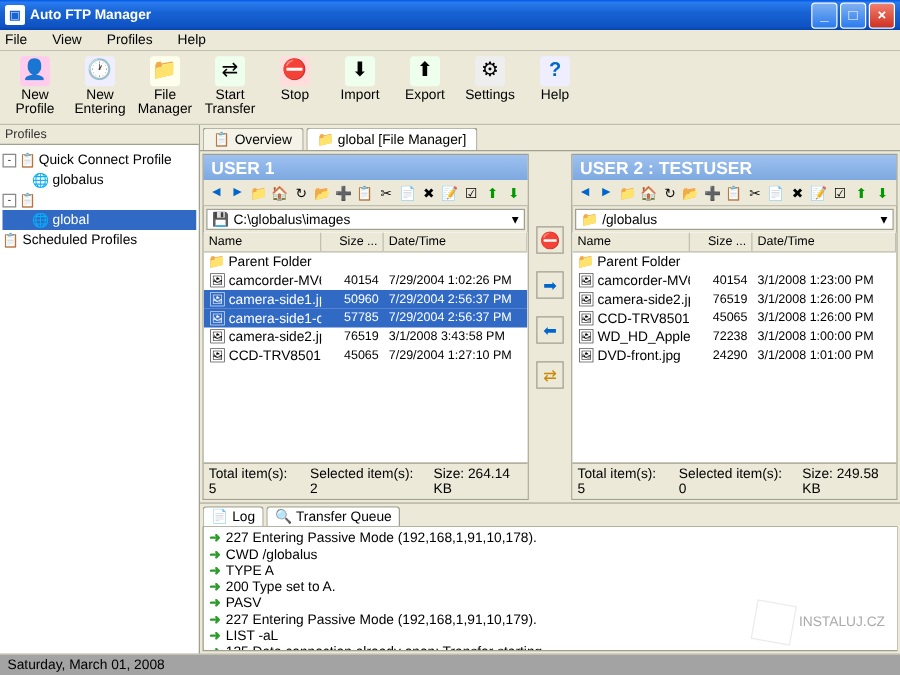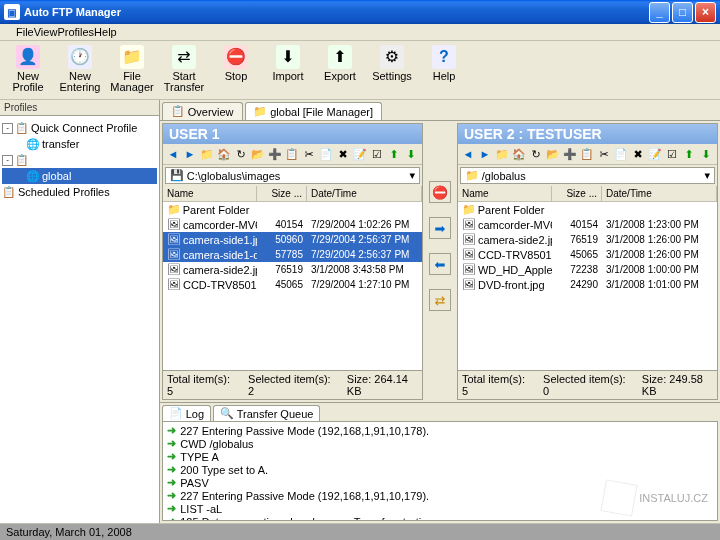--- a/index.html
+++ b/index.html
@@ -3,21 +3,21 @@
 <meta charset="utf-8">
 <style>
 * { margin: 0; padding: 0; box-sizing: border-box; font-family: Tahoma, sans-serif; font-size: 11px; }
 body { width: 720px; height: 540px; background: #ece9d8; display: flex; flex-direction: column; overflow: hidden; }
 .titlebar { background: linear-gradient(to bottom, #0059e4 0%, #2a7bf0 8%, #1864d4 40%, #0f52c4 88%, #0544a8 100%); height: 24px; display: flex; align-items: center; padding: 0 4px; color: white; font-weight: bold; font-size: 12px; }
 .titlebar .icon { width: 16px; height: 16px; background: #fff; border-radius: 2px; margin-right: 4px; display: flex; align-items: center; justify-content: center; font-size: 10px; color: #1864d4; }
 .titlebar .spacer { flex: 1; }
 .winbtn { width: 21px; height: 21px; margin-left: 2px; border-radius: 3px; display: flex; align-items: center; justify-content: center; font-weight: bold; font-size: 12px; cursor: pointer; }
 .winbtn.min, .winbtn.max { background: linear-gradient(to bottom, #7fb1f0, #2a7bf0); border: 1px solid #fff; }
 .winbtn.close { background: linear-gradient(to bottom, #f08070, #d03020); border: 1px solid #fff; }
-.menubar { background: #ece9d8; padding: 2px 16px; display: flex; gap: 0; border-bottom: 1px solid #c0c0b0; }
+.menubar { background: #ece9d8; padding: 2px 4px; display: flex; gap: 20px; border-bottom: 1px solid #c0c0b0; }
 .menubar span { cursor: pointer; }
 .toolbar { background: #ece9d8; padding: 4px 4px 6px; display: flex; gap: 4px; border-bottom: 1px solid #c0c0b0; }
 .tbtn { width: 48px; display: flex; flex-direction: column; align-items: center; gap: 2px; cursor: pointer; font-size: 10px; text-align: center; line-height: 1; }
 .tbtn .ticon { width: 24px; height: 24px; border-radius: 3px; display: flex; align-items: center; justify-content: center; font-size: 16px; }
 .body { flex: 1; display: flex; min-height: 0; }
 .sidebar { width: 160px; border-right: 1px solid #a0a090; display: flex; flex-direction: column; background: #fff; }
 .sidebar-hdr { background: #ece9d8; border-bottom: 1px solid #a0a090; padding: 2px 4px; font-size: 10px; color: #333; }
 .tree { padding: 4px 2px; font-size: 11px; }
 .tree-item { display: flex; align-items: center; gap: 2px; padding: 1px 0; cursor: pointer; }
 .tree-item .exp { width: 11px; height: 11px; border: 1px solid #888; display: flex; align-items: center; justify-content: center; font-size: 8px; line-height: 1; }
@@ -120,21 +120,21 @@
   <div class="sidebar">
     <div class="sidebar-hdr">Profiles</div>
     <div class="tree" id="tree">
         <div class="tree-item">
           <span class="exp">-</span>
           <span class="ticon-sm">📋</span>
           <span>Quick Connect Profile</span>
         </div>
         <div class="tree-item child">
           <span class="ticon-sm">🌐</span>
-          <span>transfer</span>
+          <span>globalus</span>
         </div>
         <div class="tree-item">
           <span class="exp">-</span>
           <span class="ticon-sm">📋</span>
         </div>
         <div class="tree-item child selected">
           <span class="ticon-sm">🌐</span>
           <span>global</span>
         </div>
         <div class="tree-item">

